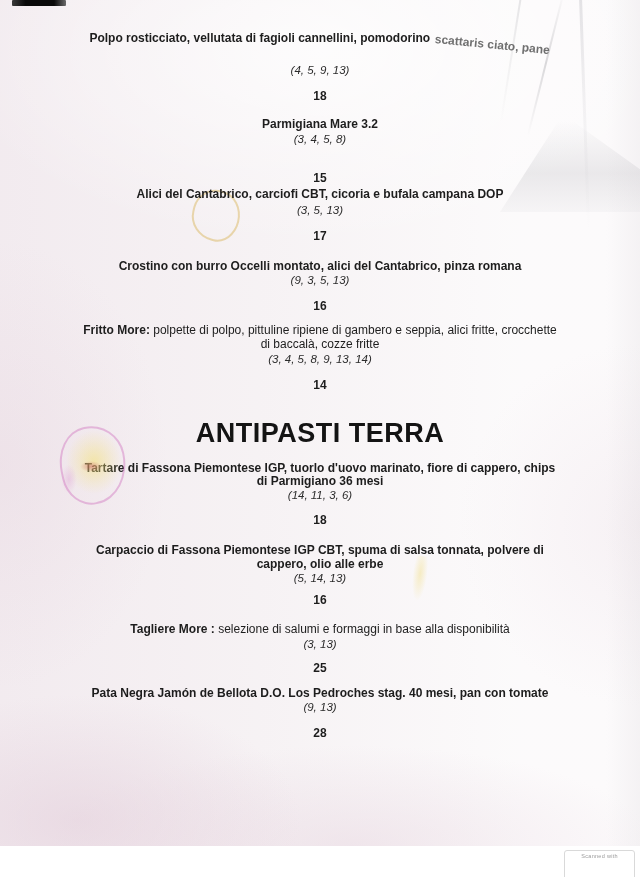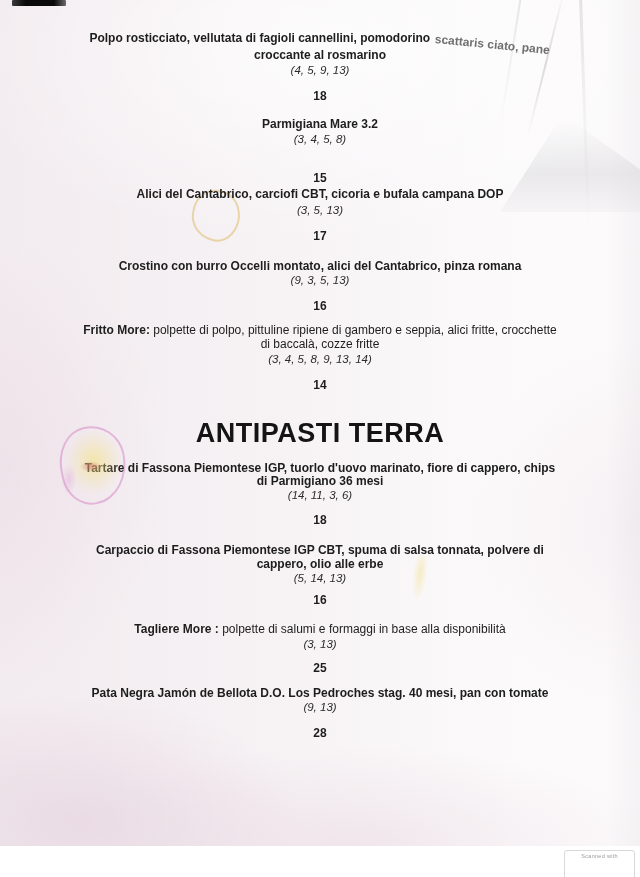--- a/index.html
+++ b/index.html
@@ -70,21 +70,20 @@
     <div class="art black-mark"></div>
     <div class="art fold1"></div>
     <div class="art fold2"></div>
     <div class="art fold3"></div>
     <div class="art wedge"></div>
     <div class="art rshade"></div>
     <div class="art ring"></div>
 
     <div class="blk nm" style="top:30px;line-height:17px">
       <div class="ln"><span>Polpo rosticciato, vellutata di fagioli cannellini, pomodorino</span><span class="tail">scattaris ciato, pane</span></div>
-      <div class="ln">croccante al rosmarino</div>
     </div>
     <div class="blk al" style="top:63px">(4, 5, 9, 13)</div>
     <div class="blk pr" style="top:89px">18</div>
 
     <div class="blk nm" style="top:117px">
       <div class="ln">Parmigiana Mare 3.2</div>
     </div>
     <div class="blk al" style="top:132px">(3, 4, 5, 8)</div>
     <div class="blk pr" style="top:171px">15</div>
 
@@ -117,21 +116,21 @@
     <div class="blk pr" style="top:513px">18</div>
 
     <div class="blk nm" style="top:543px;line-height:14px">
       <div class="ln">Carpaccio di Fassona Piemontese IGP CBT, spuma di salsa tonnata, polvere di</div>
       <div class="ln">cappero, olio alle erbe</div>
     </div>
     <div class="blk al" style="top:571px">(5, 14, 13)</div>
     <div class="blk pr" style="top:593px">16</div>
 
     <div class="blk nm" style="top:622px">
-      <div class="ln"><span>Tagliere More :</span><span class="rst"> polpette di salumi e formaggi in base alla disponibilità</span></div>
+      <div class="ln"><span>Tagliere More :</span><span class="rst"> selezione di salumi e formaggi in base alla disponibilità</span></div>
     </div>
     <div class="blk al" style="top:637px">(3, 13)</div>
     <div class="blk pr" style="top:661px">25</div>
 
     <div class="blk nm" style="top:686px">
       <div class="ln">Pata Negra Jamón de Bellota D.O. Los Pedroches stag. 40 mesi, pan con tomate</div>
     </div>
     <div class="blk al" style="top:700px">(9, 13)</div>
     <div class="blk pr" style="top:726px">28</div>
 

